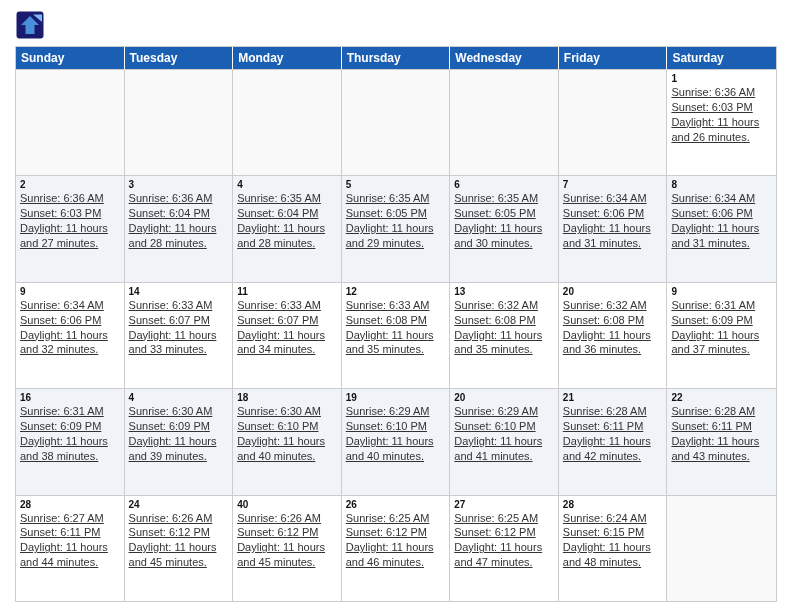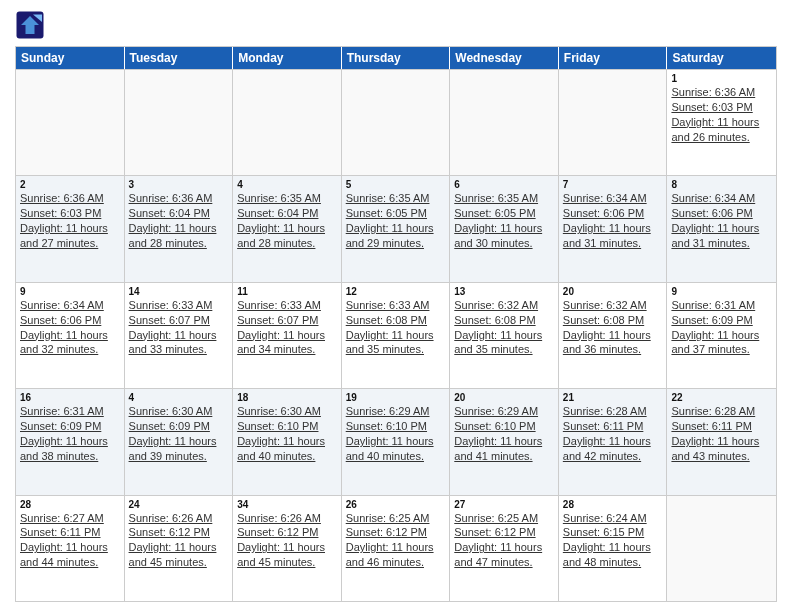--- a/index.html
+++ b/index.html
@@ -315,21 +315,21 @@
 and 44 minutes.</div>
           </div>
           <div class="cell">
             <div class="day-num">24</div>
             <div class="cell-info" style="white-space: pre-line;">Sunrise: 6:26 AM
 Sunset: 6:12 PM
 Daylight: 11 hours
 and 45 minutes.</div>
           </div>
           <div class="cell">
-            <div class="day-num">34</div>
+            <div class="day-num">40</div>
             <div class="cell-info" style="white-space: pre-line;">Sunrise: 6:26 AM
 Sunset: 6:12 PM
 Daylight: 11 hours
 and 45 minutes.</div>
           </div>
           <div class="cell">
             <div class="day-num">26</div>
             <div class="cell-info" style="white-space: pre-line;">Sunrise: 6:25 AM
 Sunset: 6:12 PM
 Daylight: 11 hours

